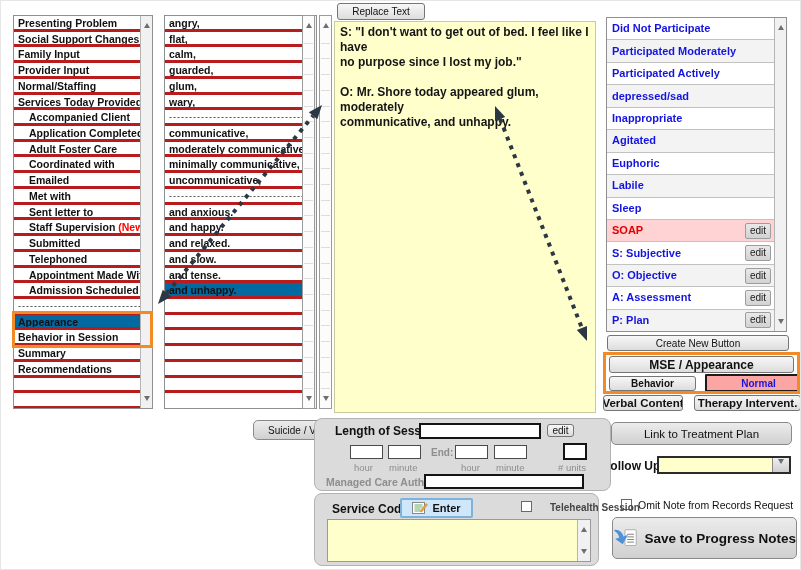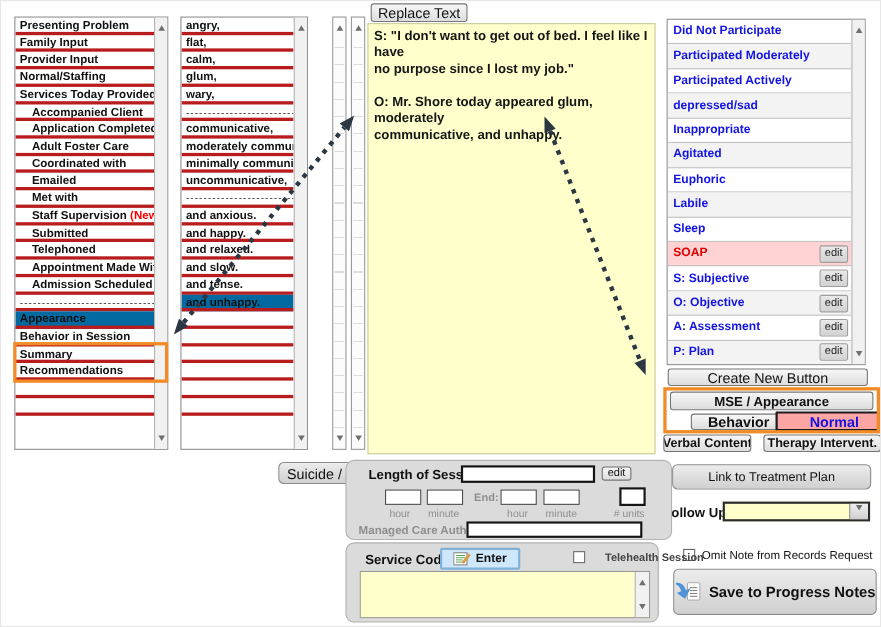--- a/index.html
+++ b/index.html
@@ -17,21 +17,21 @@
 
   .r16{height:15.72px;line-height:15px;border-bottom:3px solid #b91c1c;box-sizing:border-box;
        font-weight:bold;font-size:10.5px;color:#111;padding-left:4px;white-space:nowrap;overflow:hidden;}
   .indent{padding-left:15px;}
   .hl{background:#0369a1;}
   .divider{font-weight:normal;font-size:9px;letter-spacing:1px;color:#222;line-height:14px;}
   .suffix{color:#ff0000;}
   .suffix:empty{display:none;}
 
   #left-list{left:12px;top:14px;width:140px;height:394px;}
-  #mid-list{left:163px;top:14px;width:116px;height:394px;}
+  #mid-list{left:163px;top:14px;width:153px;height:394px;}
 
   #orange-left{position:absolute;left:-2px;top:295px;width:141px;height:37px;border:3px solid #f28a26;
                box-sizing:border-box;z-index:6;pointer-events:none;}
 
   
   .strip{position:absolute;top:14px;width:13px;height:394px;background:#fcfcfc;border:1px solid #9a9a9a;box-sizing:border-box;}
   .strip .lines{position:absolute;left:1px;right:1px;top:12px;bottom:12px;
         background:repeating-linear-gradient(#fcfcfc 0 14.7px,#ddd 14.7px 15.7px);}
   #stripA{left:301px;}
   #stripB{left:318px;}
@@ -50,30 +50,30 @@
   #right-list .rows .r22.soap{background:#ffd2d4;}
   .soap .lbl{color:#e00000;}
   .edit-btn{margin-left:auto;margin-right:3px;background:linear-gradient(#e9e9e9,#d2d2d2);
        border:1px solid #9d9d9d;border-radius:2px;font-weight:normal;font-size:10px;color:#222;
        padding:0 4px;height:14px;line-height:13px;}
   .edit-btn:empty{display:none;}
 
   
   .btn{position:absolute;display:flex;align-items:center;justify-content:center;
        background:linear-gradient(#f7f7f7,#dddddd);border:1px solid #757575;border-radius:3px;
-       font-size:13px;color:#111;box-sizing:border-box;cursor:default;white-space:nowrap;overflow:hidden;}
+       font-size:10px;color:#111;box-sizing:border-box;cursor:default;white-space:nowrap;overflow:hidden;}
   .b{font-weight:bold;}
   .rounded{border-radius:5px;background:linear-gradient(#ececec,#d0d0d0);border:1px solid #8a8a8a;}
 
   #btn-replace{left:336px;top:2px;width:88px;height:17px;}
   #btn-create{left:606px;top:334px;width:182px;height:16px;}
   #orange-right{position:absolute;left:602px;top:351px;width:197px;height:42px;border:3px solid #f28a26;
                 box-sizing:border-box;z-index:6;pointer-events:none;}
   #btn-mse{left:608px;top:355px;width:185px;height:17px;font-size:12px;}
-  #btn-behavior{left:608px;top:375px;width:87px;height:15px;margin-left:19px;}
+  #btn-behavior{left:608px;top:375px;width:87px;height:15px;}
   #btn-normal{left:704px;top:373px;width:107px;height:18px;background:#fca5a5;border:2px solid #1b1b1b;
               color:#1414e0;font-weight:bold;border-radius:1px;}
   #btn-verbal{left:602px;top:394px;width:80px;height:16px;font-size:11.5px;}
   #btn-therapy{left:693px;top:394px;width:107px;height:16px;font-size:11.5px;}
   #btn-link{left:610px;top:421px;width:181px;height:23px;font-size:11.5px;}
   #btn-suicide{left:252px;top:419px;width:78px;height:20px;z-index:1;}
   #btn-save{left:611px;top:516px;width:185px;height:42px;font-size:13.5px;gap:6px;}
 
   
   .panel{position:absolute;background:#dbdbdb;border:1px solid #b2b2b2;border-radius:8px;box-sizing:border-box;z-index:2;}
@@ -126,20 +126,23 @@
 <div id="app">
 
   <div class="btn" id="btn-replace">Replace Text</div>
 
   <div class="clist" id="left-list">
     <div class="rows">
         <div class="r16">
         <span class="lbl">Presenting Problem</span>
       </div>
         <div class="r16">
+        <span class="lbl">Social Support Changes</span>
+      </div>
+        <div class="r16">
         <span class="lbl">Family Input</span>
       </div>
         <div class="r16">
         <span class="lbl">Provider Input</span>
       </div>
         <div class="r16">
         <span class="lbl">Normal/Staffing</span>
       </div>
         <div class="r16">
         <span class="lbl">Services Today Provided:</span>
@@ -154,20 +157,23 @@
         <span class="lbl">Adult Foster Care</span>
       </div>
         <div class="r16 indent">
         <span class="lbl">Coordinated with</span>
       </div>
         <div class="r16 indent">
         <span class="lbl">Emailed</span>
       </div>
         <div class="r16 indent">
         <span class="lbl">Met with</span>
+      </div>
+        <div class="r16 indent">
+        <span class="lbl">Sent letter to</span>
       </div>
         <div class="r16 indent">
         <span class="lbl">Staff Supervision </span><span class="suffix">(New)</span>
       </div>
         <div class="r16 indent">
         <span class="lbl">Submitted</span>
       </div>
         <div class="r16 indent">
         <span class="lbl">Telephoned</span>
       </div>
@@ -209,20 +215,23 @@
   <div class="clist" id="mid-list">
     <div class="rows">
         <div class="r16">
         <span class="lbl">angry,</span>
       </div>
         <div class="r16">
         <span class="lbl">flat,</span>
       </div>
         <div class="r16">
         <span class="lbl">calm,</span>
+      </div>
+        <div class="r16">
+        <span class="lbl">guarded,</span>
       </div>
         <div class="r16">
         <span class="lbl">glum,</span>
       </div>
         <div class="r16">
         <span class="lbl">wary,</span>
       </div>
         <div class="r16 divider">
         <span class="lbl">----------------------------------------------------</span>
       </div>

